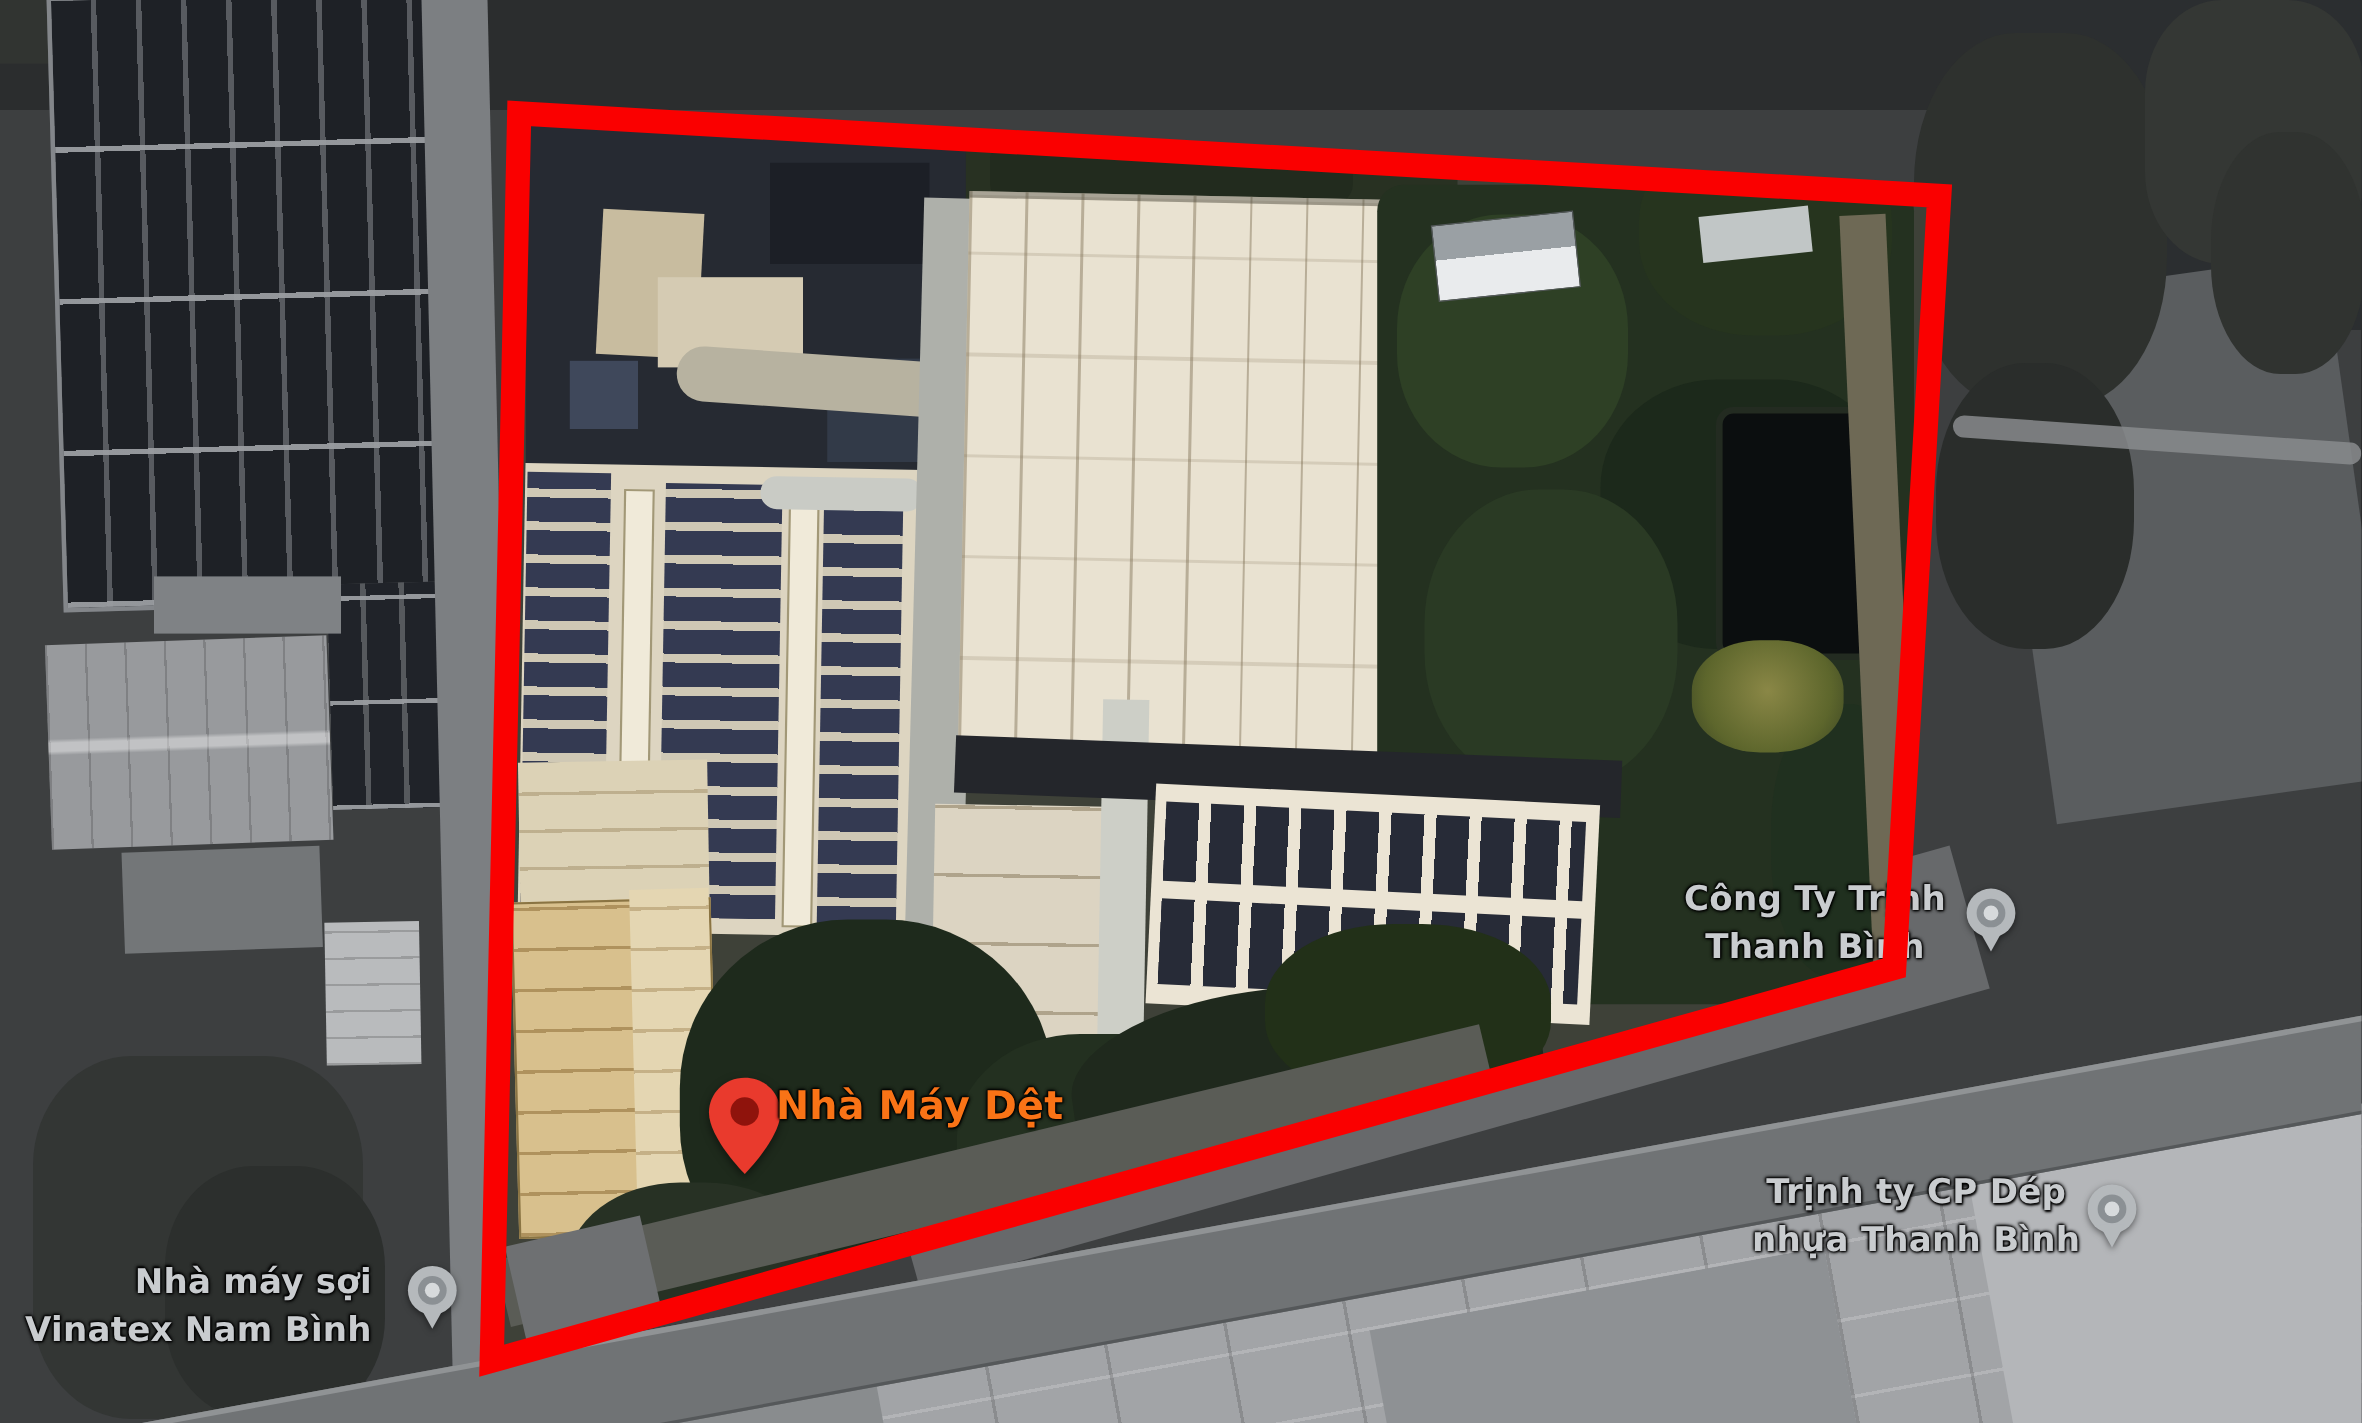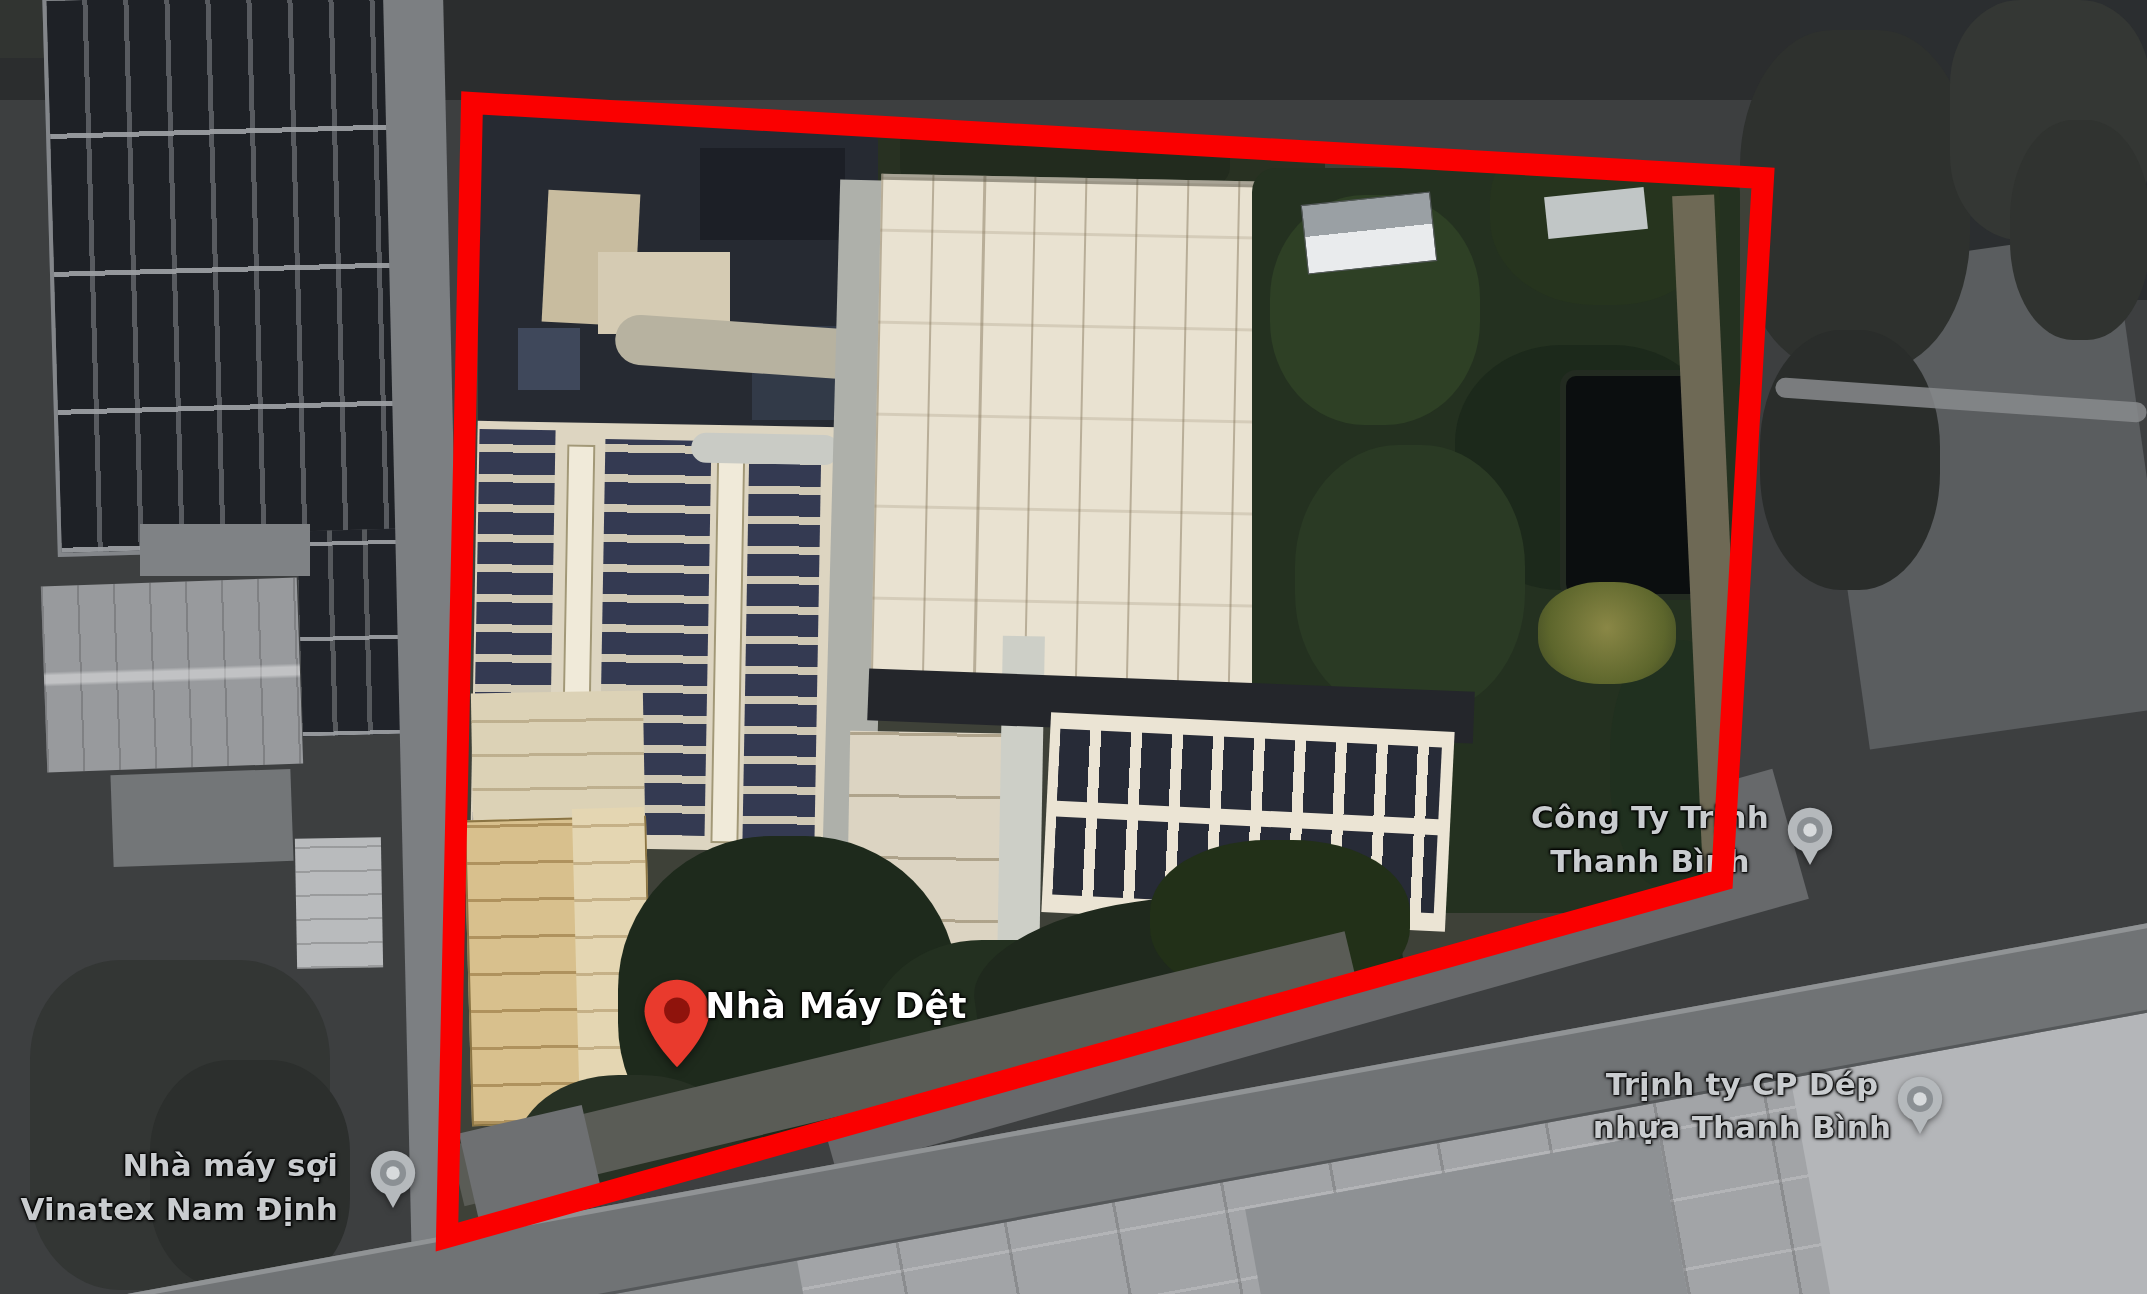--- a/index.html
+++ b/index.html
@@ -246,29 +246,29 @@
     <path d="M7 17 L17 17 L12 26 Z" fill="#b5b9bc"></path>
     <circle cx="12" cy="11" r="5.6" fill="#8b9094"></circle>
     <circle cx="12" cy="11" r="2.9" fill="#d7dadc"></circle>
   </svg>
 
   <svg class="abs pin pin-main" viewBox="0 0 24 24">
     <path d="M12 1.6 C7.6 1.6 4.2 5 4.2 9.2 C4.2 14.8 12 22.6 12 22.6 C12 22.6 19.8 14.8 19.8 9.2 C19.8 5 16.4 1.6 12 1.6 Z" fill="#e93a2d"></path>
     <circle cx="12" cy="9" r="3.1" fill="#8f130c"></circle>
   </svg>
 
-  <div class="abs place-label label-main" style="color:#ffffff">
+  <div class="abs place-label label-main" style="color:#f97316">
     <div>Nhà Máy Dệt</div>
   </div>
   <div class="abs place-label label-trinh" style="color:#c9cccf">
     <div>Công Ty Trịnh</div>
     <div>Thanh Bình</div>
   </div>
   <div class="abs place-label label-cp" style="color:#c9cccf">
     <div>Trịnh ty CP Dép</div>
     <div>nhựa Thanh Bình</div>
   </div>
   <div class="abs place-label label-vinatex" style="color:#c9cccf">
     <div>Nhà máy sợi</div>
-    <div>Vinatex Nam Định</div>
+    <div>Vinatex Nam Bình</div>
   </div>
 
 </div>
 
 </body></html>

